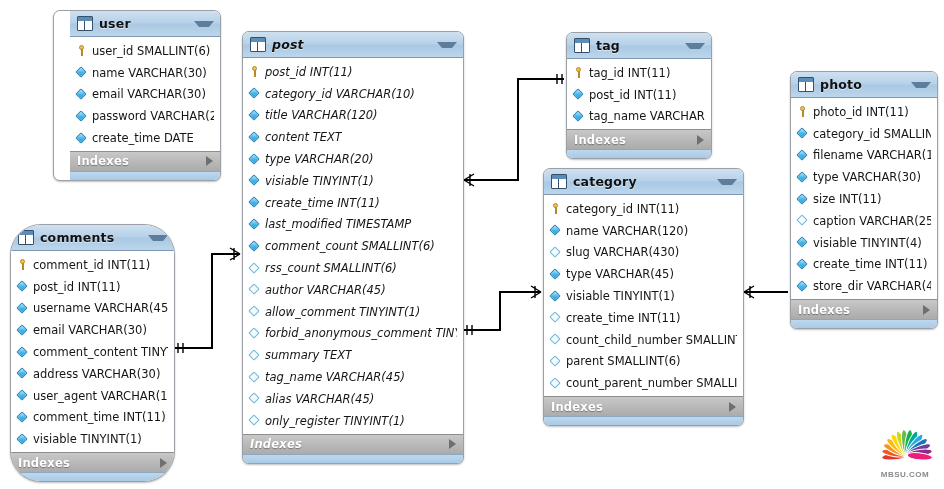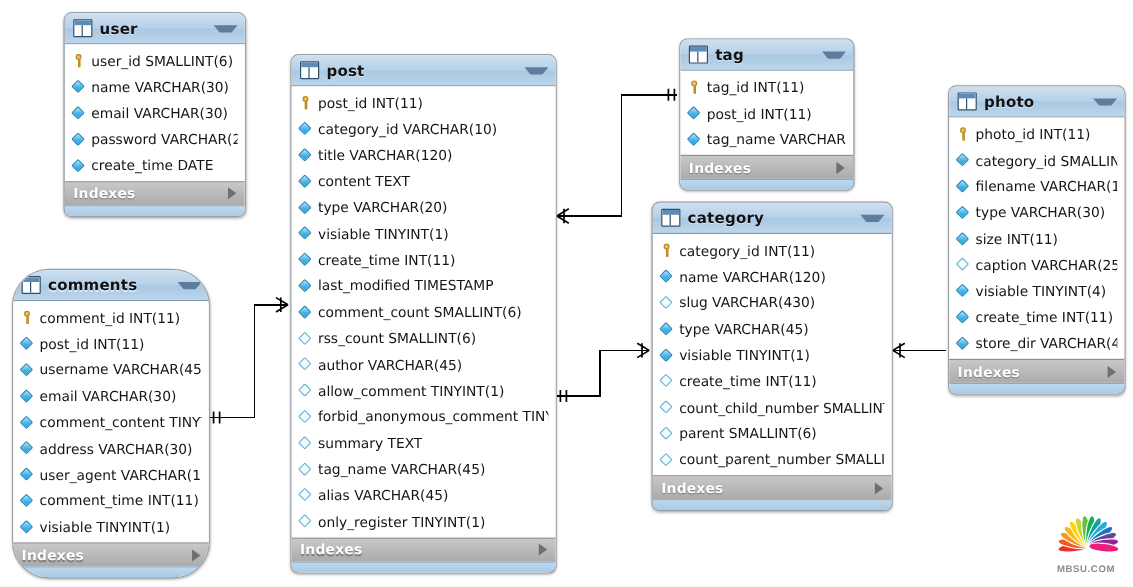--- a/index.html
+++ b/index.html
@@ -111,21 +111,21 @@
         <path d="M240,254 L230,248 M240,254 L230,260 M234,248 L234,260"></path>
       </g>
 
       <g>
         <path d="M744,292 L754,286 M744,292 L754,298 M750,286 L750,298"></path>
       </g>
     </g>
   </svg>
 
   <div id="tables-host">
-      <div class="tbl" style="left: 53px; top: 10px; width: 150px;">
+      <div class="tbl" style="left: 53px; top: 10px; width: 150px; padding-left: 16px;">
         <div class="hdr">
           <span class="tbl-ico"></span>
           <span class="tname">user</span>
           <span class="chev"></span>
         </div>
         <div class="cols">
           <div class="col">
             <span class="ic key"></span>
             <span class="cname">user_id SMALLINT(6)</span>
           </div>
@@ -145,21 +145,21 @@
             <span class="ic dia"></span>
             <span class="cname">create_time DATE</span>
           </div>
         </div>
         <div class="idx">
           <span class="ilabel">Indexes</span>
           <span class="tri"></span>
         </div>
         <div class="foot"></div>
       </div>
-      <div class="tbl" style="left: 242px; top: 45px; width: 220px;">
+      <div class="tbl" style="left: 242px; top: 31px; width: 220px; font-style: italic;">
         <div class="hdr">
           <span class="tbl-ico"></span>
           <span class="tname">post</span>
           <span class="chev"></span>
         </div>
         <div class="cols">
           <div class="col">
             <span class="ic key"></span>
             <span class="cname">post_id INT(11)</span>
           </div>

